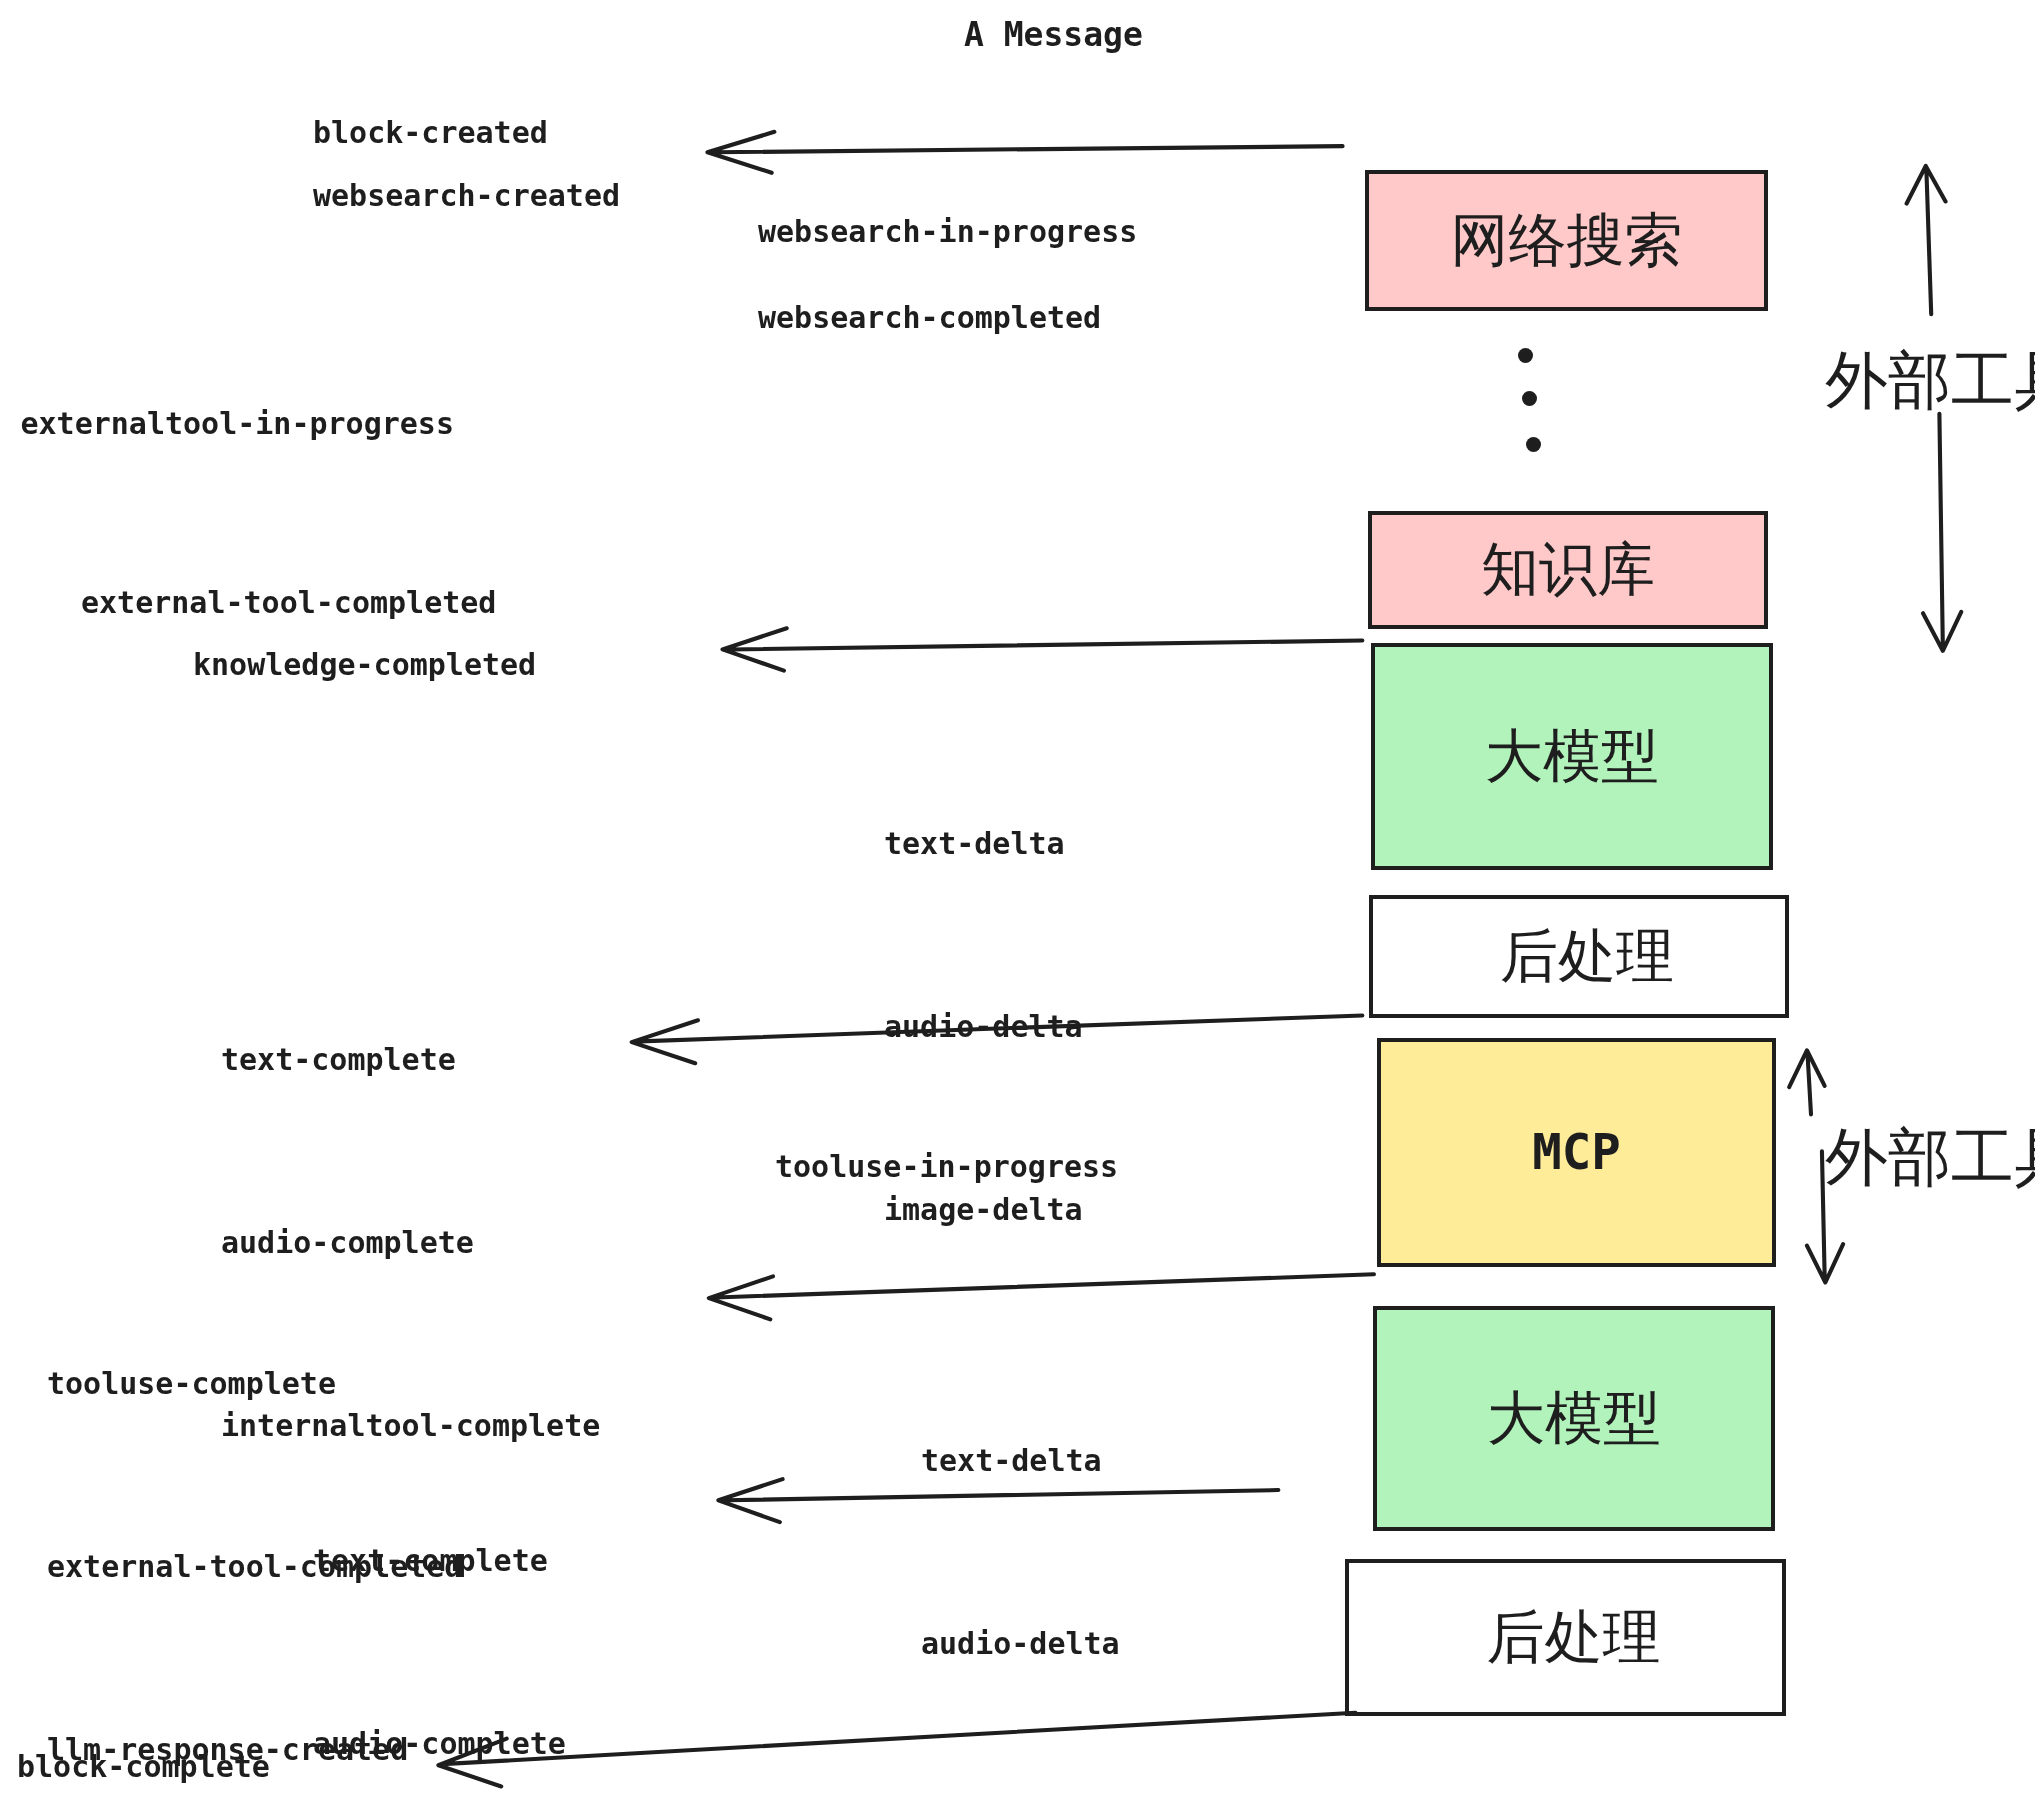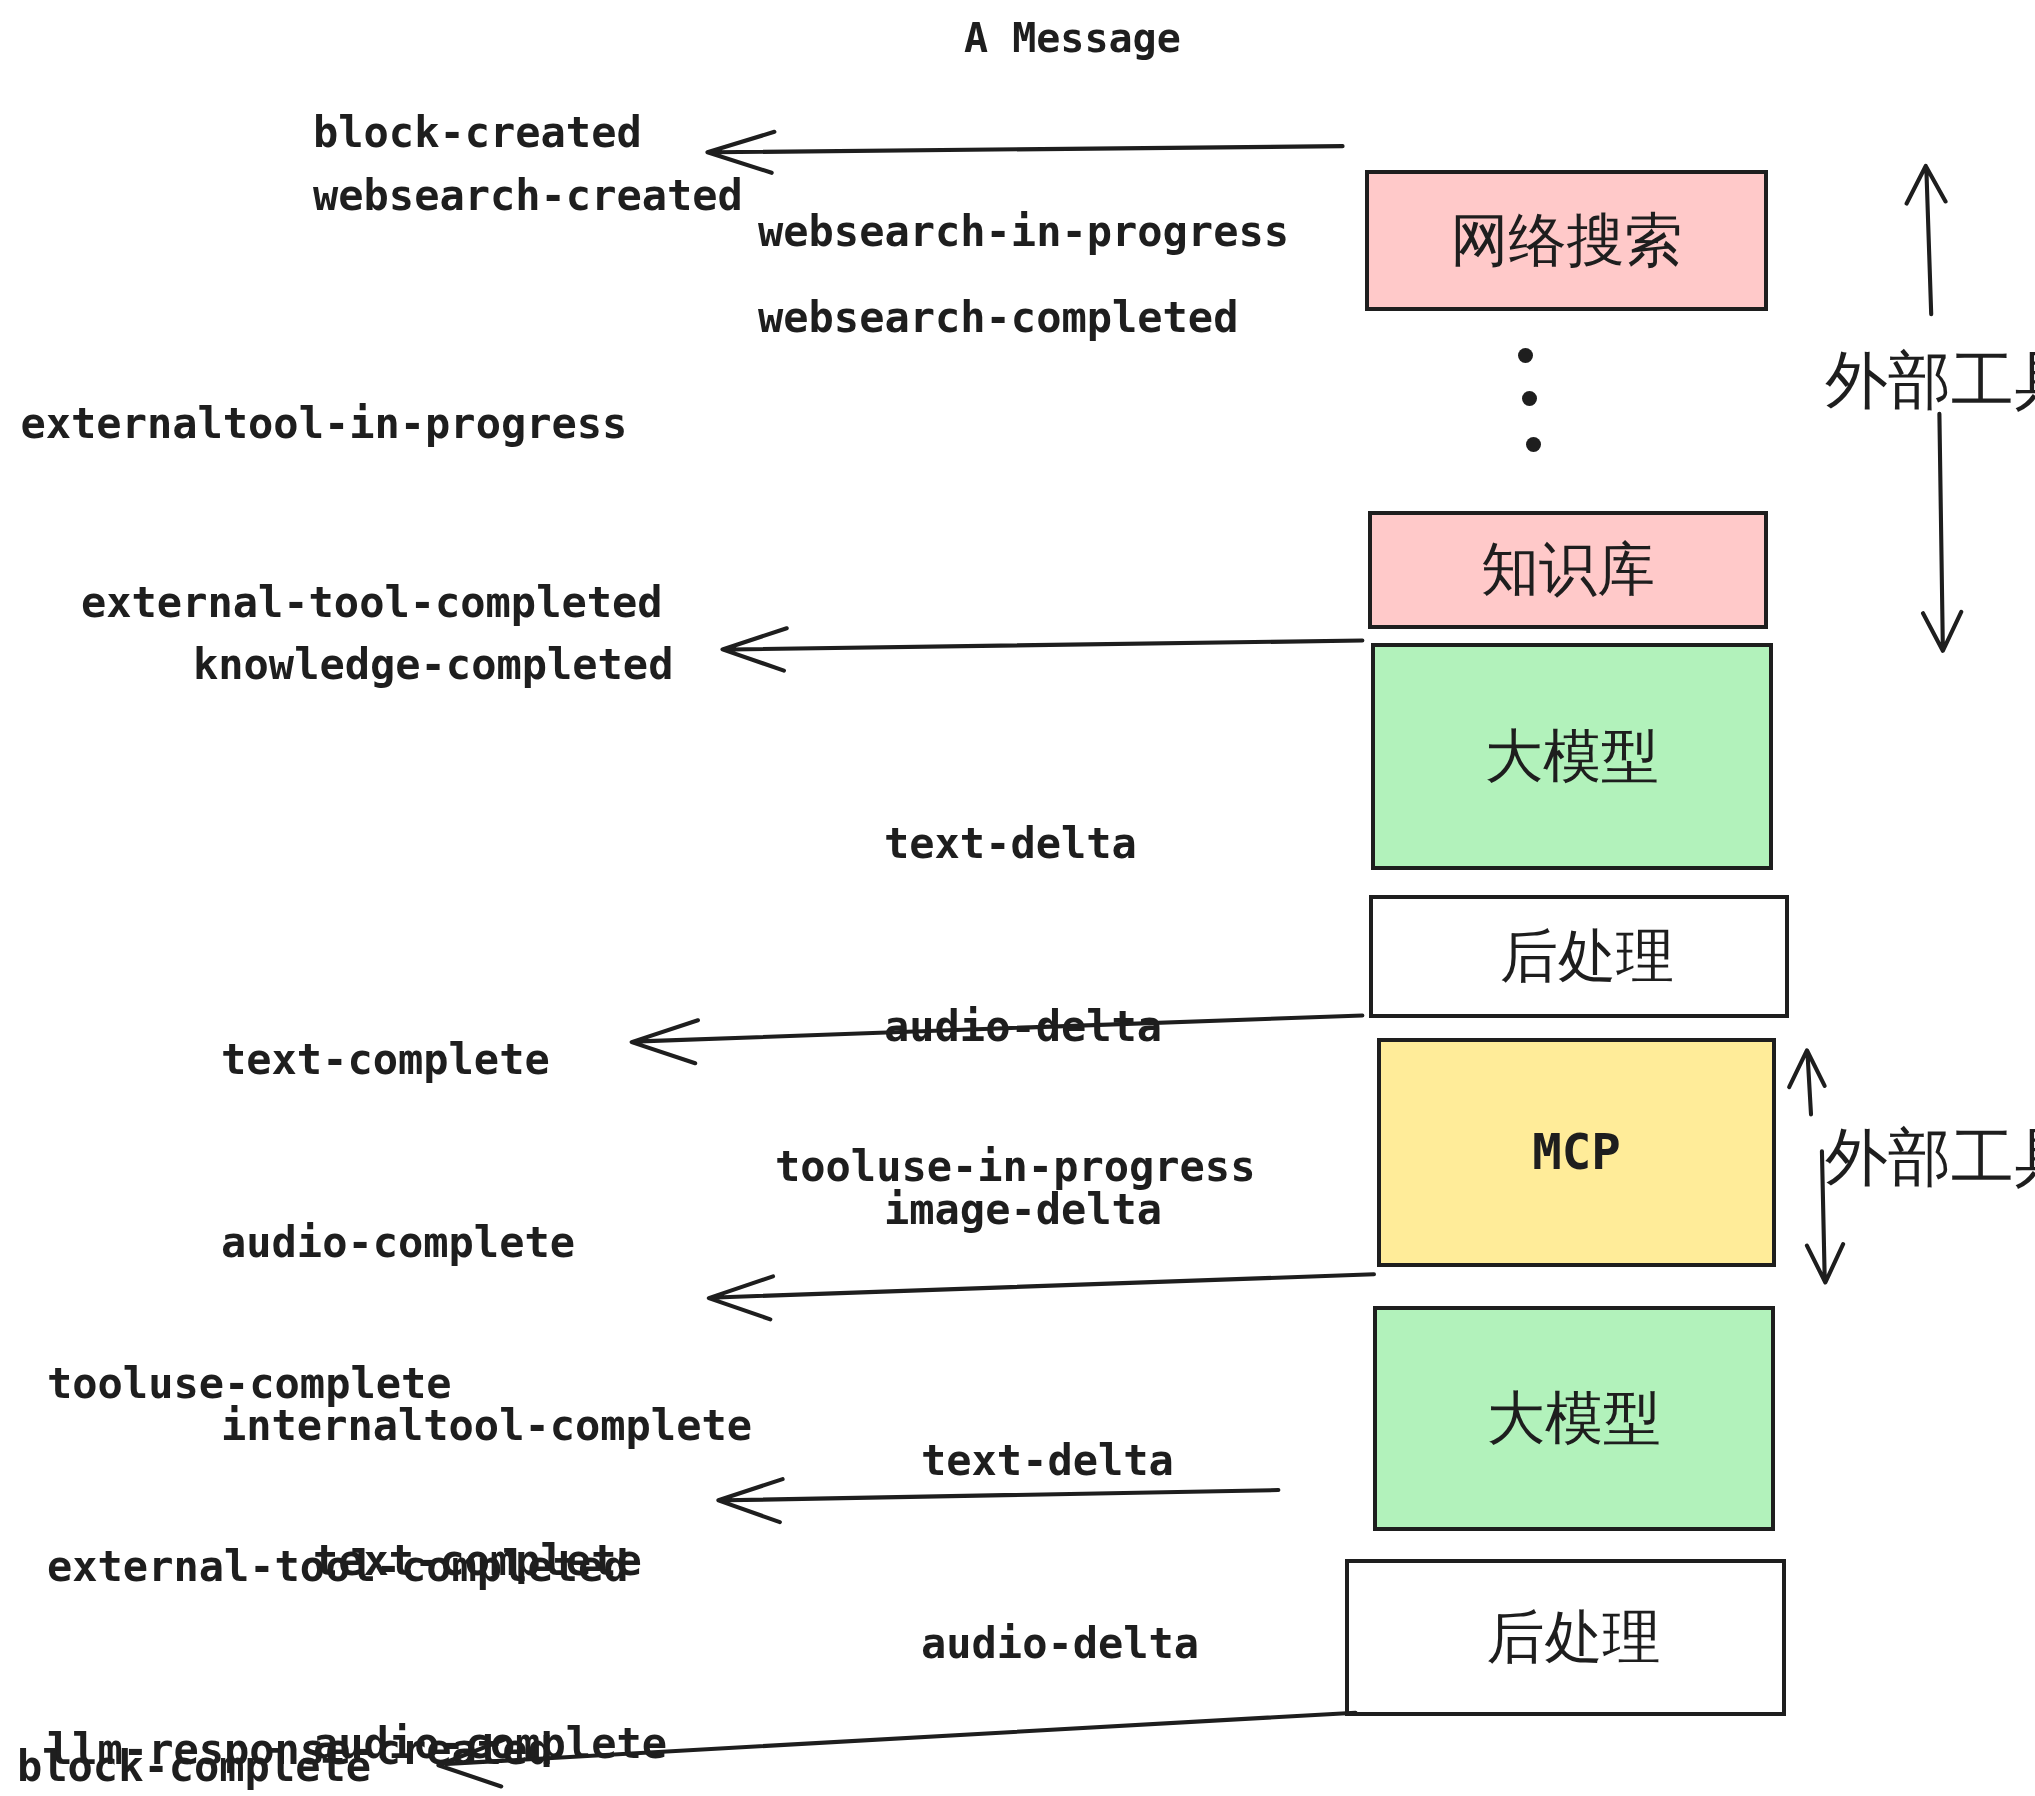--- a/index.html
+++ b/index.html
@@ -8,31 +8,31 @@
     width: 2035px;
     height: 1796px;
     background: #ffffff;
     overflow: hidden;
     color: #1e1e1e;
   }
   .evt {
     position: absolute;
     font-family: "DejaVu Sans Mono", monospace;
     font-weight: bold;
-    font-size: 42px;
+    font-size: 30px;
     line-height: 61px;
     color: #1e1e1e;
     white-space: pre;
   }
   .evt > div { height: 61px; }
   .title {
     position: absolute;
     font-family: "DejaVu Sans Mono", monospace;
     font-weight: bold;
-    font-size: 40px;
+    font-size: 33px;
     color: #1e1e1e;
     white-space: pre;
   }
   .box {
     position: absolute;
     border: 4.1px solid #1e1e1e;
     box-sizing: border-box;
     display: flex;
     align-items: center;
     justify-content: center;

